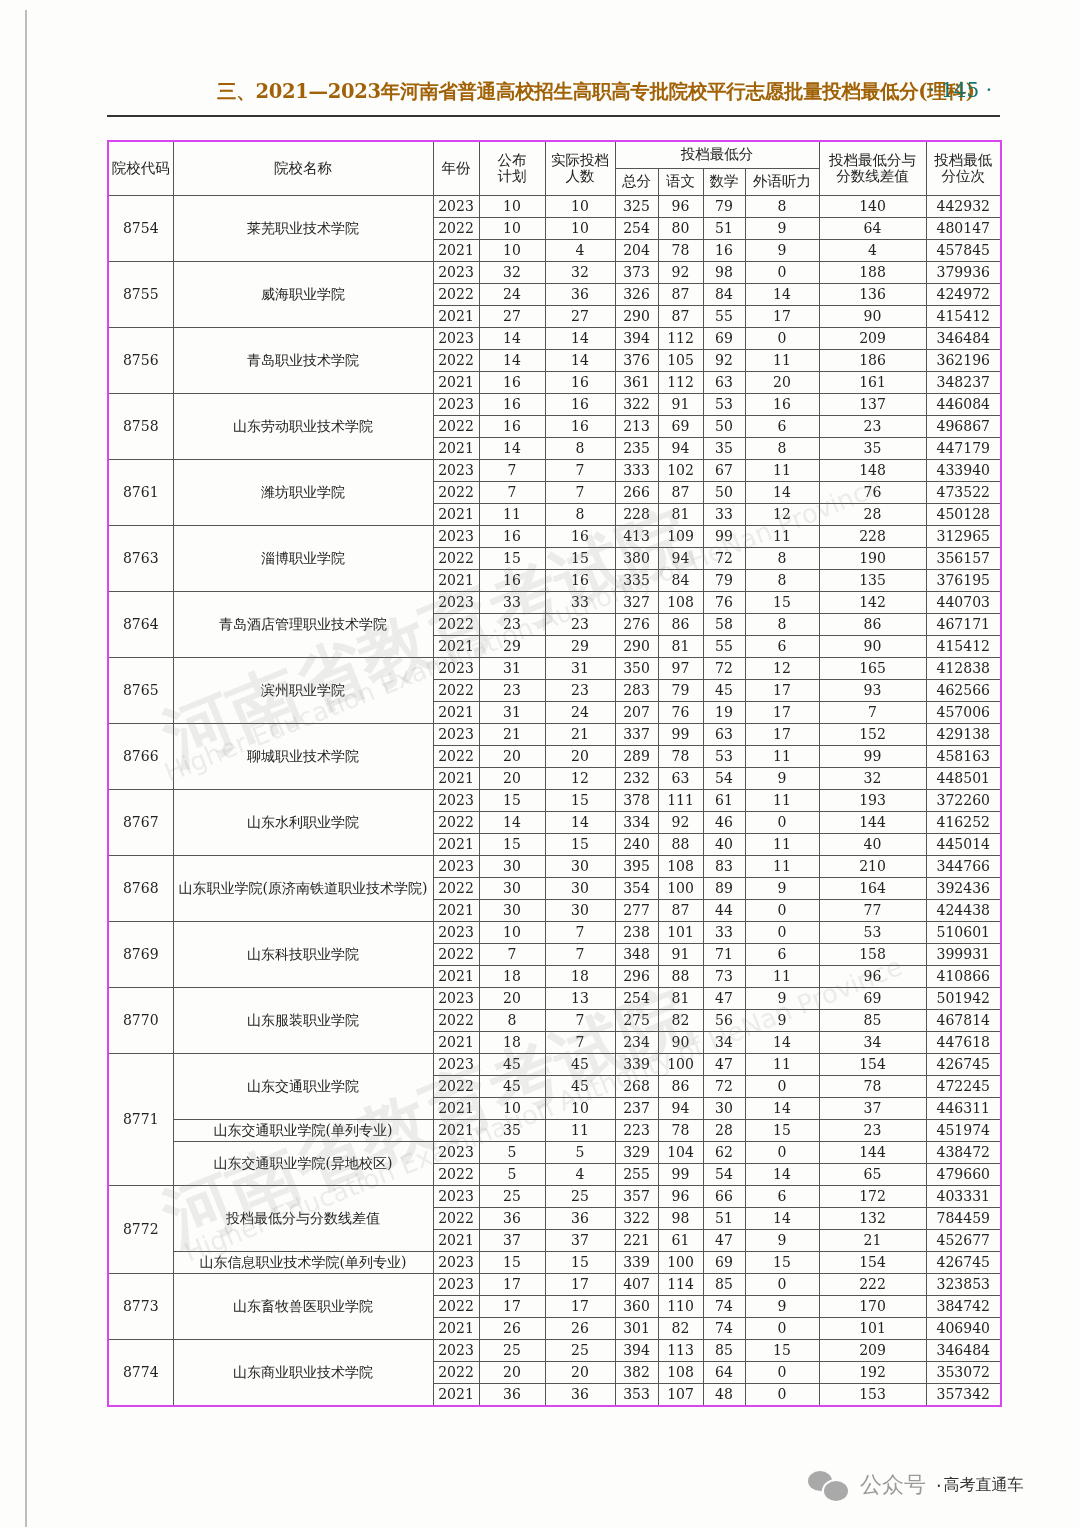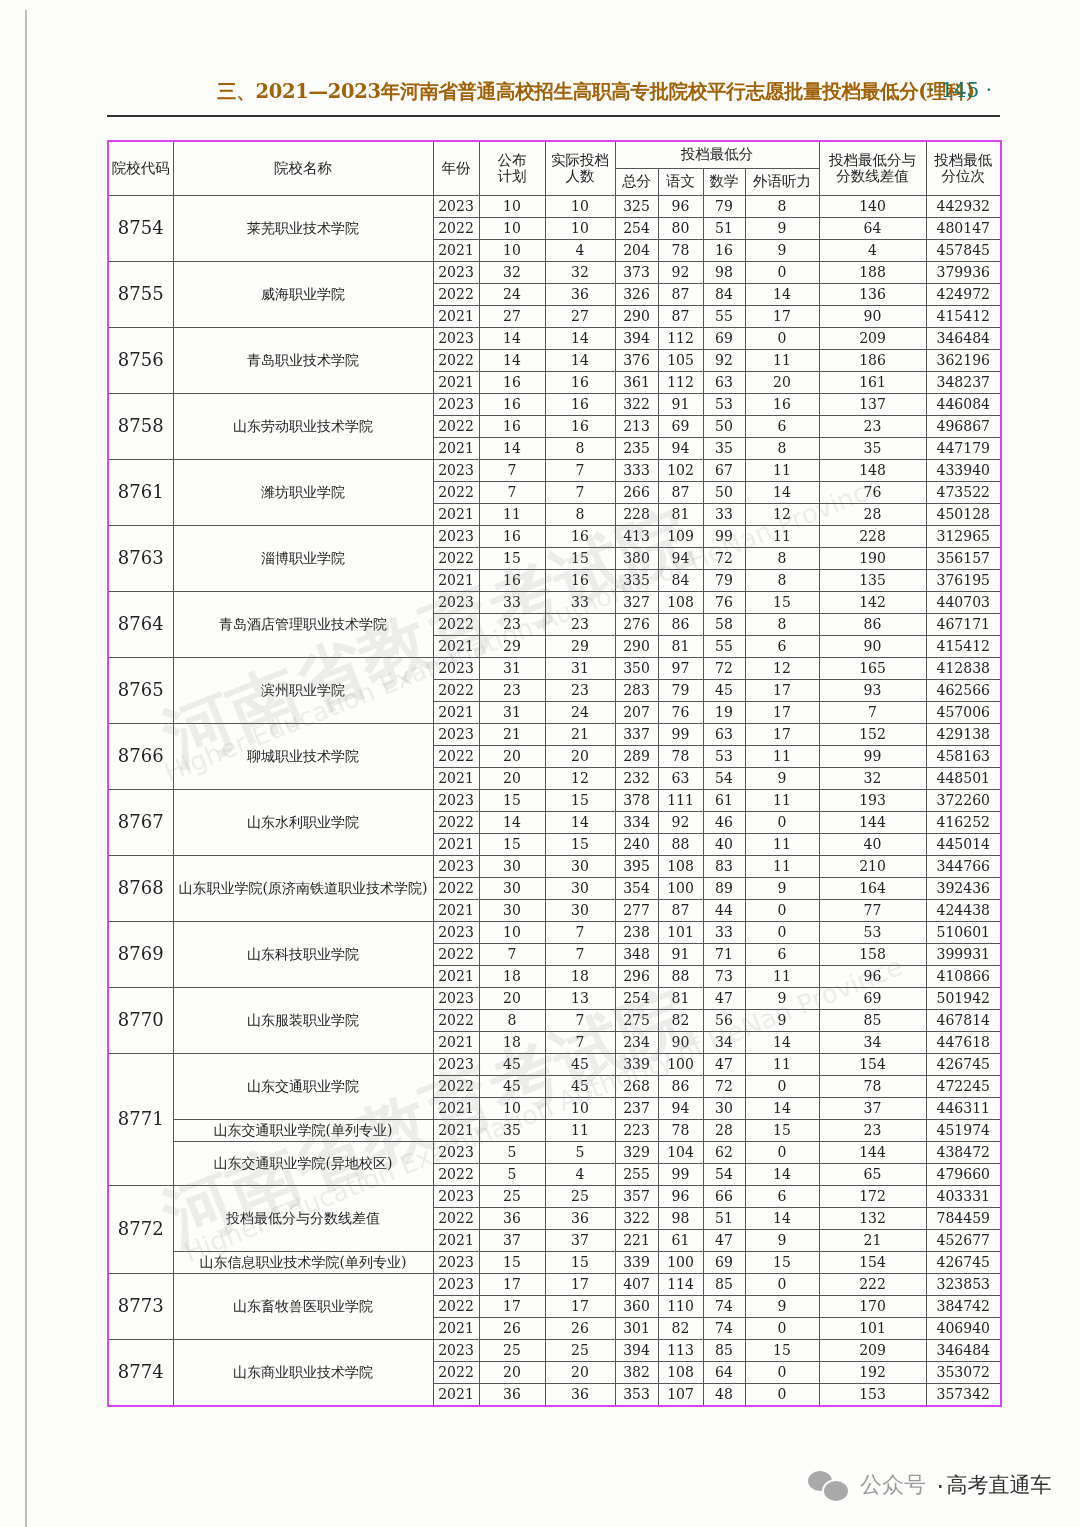--- a/index.html
+++ b/index.html
@@ -23,38 +23,38 @@
     font-size:14px; color:#222;
   }
   table.scores th, table.scores td {
     border:1px solid #555; padding:0; text-align:center; vertical-align:middle;
     font-weight:normal; line-height:1.15; overflow:hidden;
   }
   table.scores { border:2px solid #d946ef; }
   table.scores thead th { font-size:14.5px; }
   table.scores tbody td { height:21px; }
   td.name { text-align:left; padding-left:12px; font-size:14px; }
-  td.code { font-size:18px;margin-top:17px; }
+  td.code { font-size:14px;margin-top:17px; }
   tr.group-start td { border-top:1.8px solid #444; }
 
   .watermark {
     position:absolute; pointer-events:none; color:rgba(120,120,120,0.13);
     font-family:"DejaVu Sans", sans-serif; white-space:nowrap; transform-origin:left top;
   }
   .wm-cn { font-size:70px; font-weight:bold; }
   .wm-en { font-size:26px; }
   .footer-mark {
     position:absolute; left:808px; top:1470px; height:30px; display:flex; align-items:center;
     font-family:Liberation Mono, monospace; color:#9a9a9a; font-size:22px;justify-content:flex-end;
   }
   .footer-mark .wechat-icon { width:44px; height:28px; position:relative; margin-right:8px; }
   .footer-mark .bubble { position:absolute; border-radius:50%; background:#a9a9a9; }
   .footer-mark .b1 { left:0; top:0; width:24px; height:20px; }
   .footer-mark .b2 { left:14px; top:8px; width:24px; height:20px; border:2px solid #fdfdfb; }
-  .footer-mark .acct { color:#333; font-size:21px; margin-left:8px; }
+  .footer-mark .acct { color:#333; font-size:16px; margin-left:8px; }
 </style>
 </head>
 <body>
 
 <div class="binding-line"></div>
 
 <div class="page-header">
   <div class="page-title">三、2021—2023年河南省普通高校招生高职高专批院校平行志愿批量投档最低分(理科)</div>
   <div class="page-number">· 145 ·</div>
 </div>

